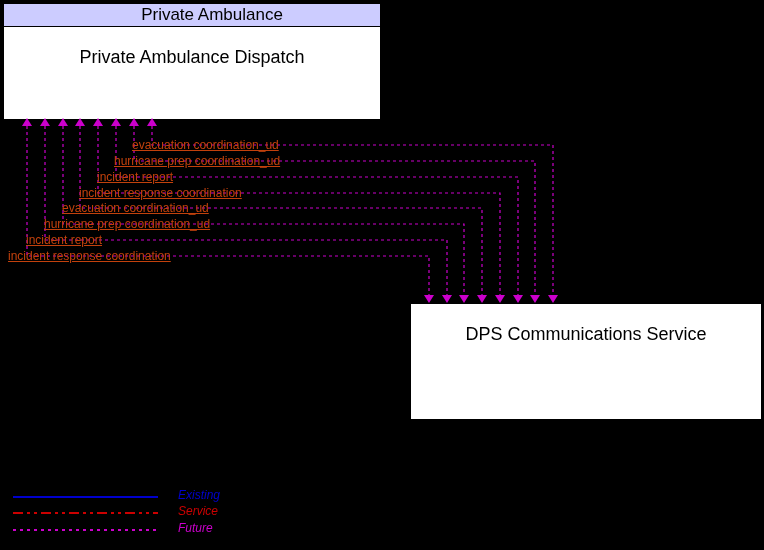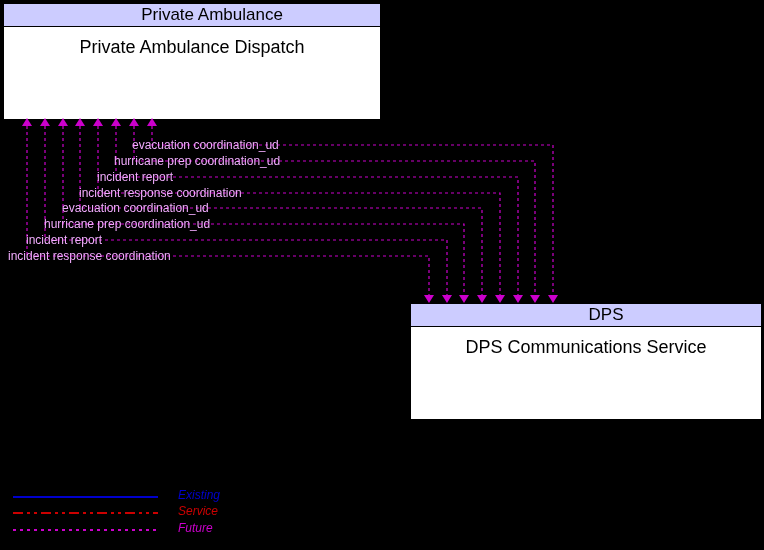--- a/index.html
+++ b/index.html
@@ -23,55 +23,55 @@
     text-align: center;
     font-size: 17px;
     line-height: 22px;
     color: #000;
     padding-left: 40px;
   }
   .box-title {
     text-align: center;
     font-size: 18px;
     color: #000;
-    padding-top: 10px;
+    padding-top: 20px;
   }
   svg.overlay {
     position: absolute;
     left: 0;
     top: 0;
     width: 764px;
     height: 550px;
     pointer-events: none;
   }
   .flow-label {
     position: absolute;
     font-size: 12px;
-    color: #f0abfc;
+    color: #c2410c;
     white-space: nowrap;
     left: 0;
     transform: translateY(-50%);
     padding-left: 4px;
+    text-decoration: underline;
   }
   .legend-label {
     position: absolute;
     font-size: 12px;
     font-style: italic;
   }
 </style>
 </head>
 <body>
 
 <div class="box" style="left:3px; top:3px; width:376px; height:115px;">
   <div class="box-header">Private Ambulance</div>
   <div class="box-title">Private Ambulance Dispatch</div>
 </div>
 
 <div class="box" style="left:410px; top:303px; width:350px; height:115px;">
-  <div class="box-header">DPS</div>
   <div class="box-title">DPS Communications Service</div>
 </div>
 
 <svg class="overlay" id="connectors" xmlns="http://www.w3.org/2000/svg">
     <polyline points="152,126 152,145 553,145 553,295" fill="none" stroke="#cc00cc" stroke-width="1.2" stroke-dasharray="3 3"></polyline>
     <polygon points="152,118 147,126 157,126" fill="#cc00cc"></polygon>
     <polygon points="553,303 548,295 558,295" fill="#cc00cc"></polygon>
     <polyline points="134,126 134,161 535,161 535,295" fill="none" stroke="#cc00cc" stroke-width="1.2" stroke-dasharray="3 3"></polyline>
     <polygon points="134,118 129,126 139,126" fill="#cc00cc"></polygon>
     <polygon points="535,303 530,295 540,295" fill="#cc00cc"></polygon>

